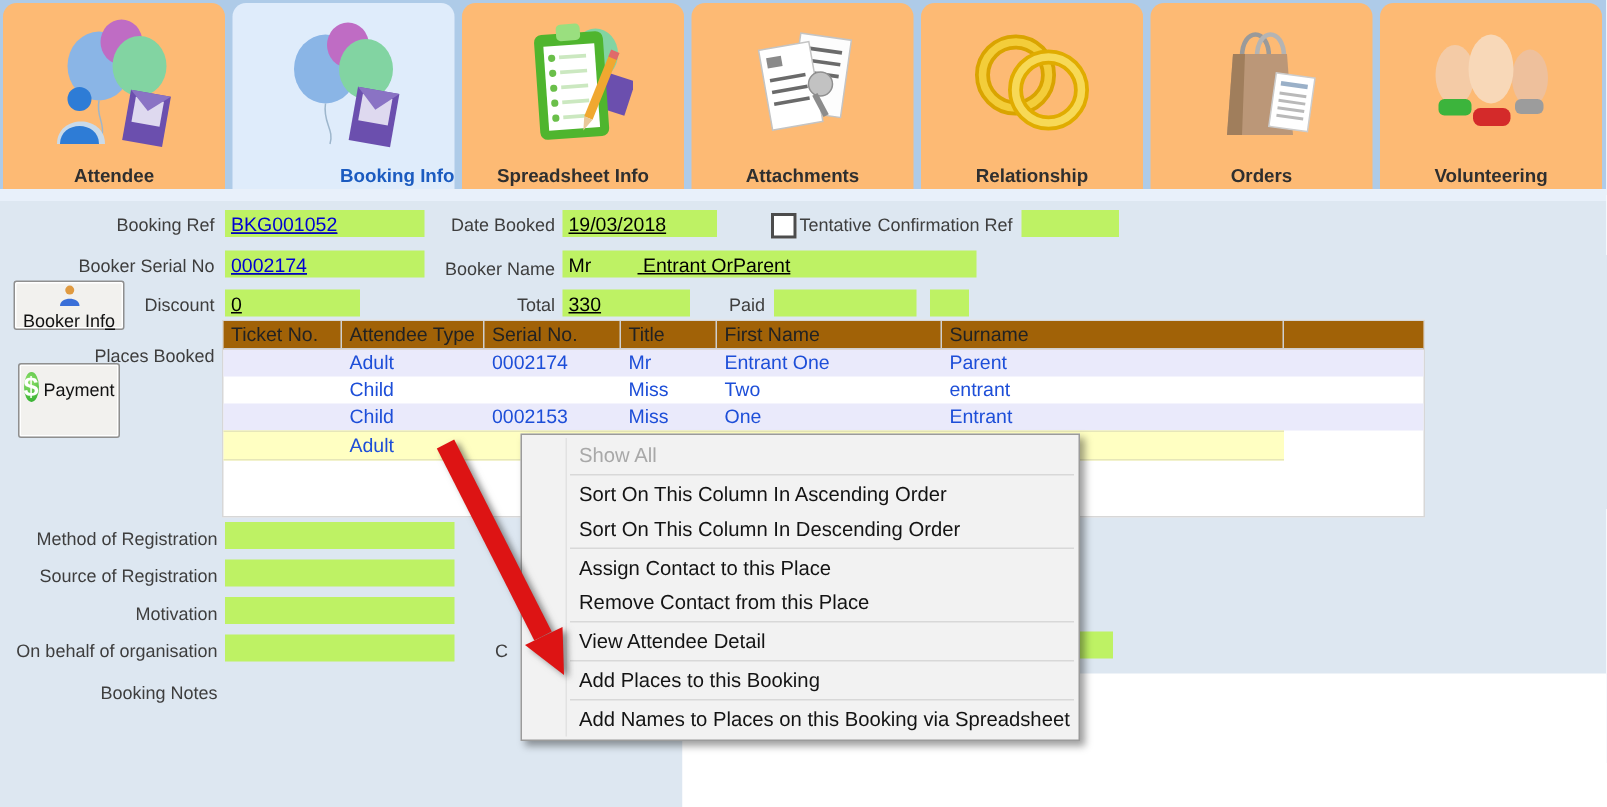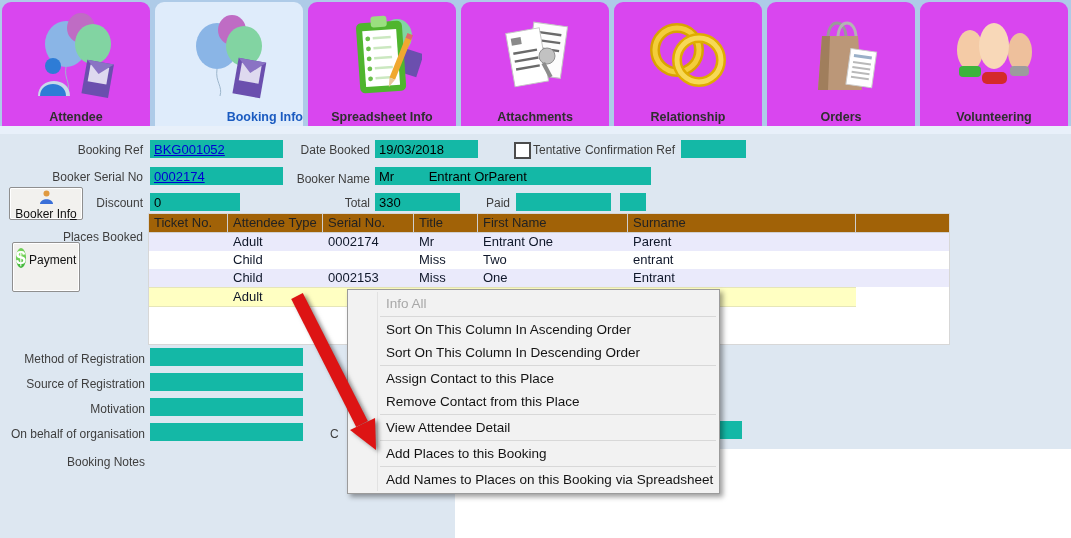--- a/index.html
+++ b/index.html
@@ -1,54 +1,54 @@
 <!DOCTYPE html>
 <html><head>
 <meta charset="utf-8">
 <style>
   html,body{margin:0;padding:0;background:#fff;}
   #app{position:relative;width:1071px;height:538px;overflow:hidden;
        font-family:"Liberation Sans",sans-serif;background:#fff;}
 
   
   .tabbar{position:absolute;left:0;top:0;width:1071px;height:130px;background:#aecbe8;}
-  .tab{position:absolute;top:2px;width:148px;height:128px;background:#d946ef;
+  .tab{position:absolute;top:2px;width:148px;height:128px;background:#fdba74;
        border-radius:9px 9px 0 0;cursor:pointer;}
   .tab.selected{background:#dfecfb;}
   .tab .ticon{position:absolute;left:0;top:8px;width:148px;height:92px;
        display:flex;align-items:center;justify-content:center;}
   .tab .tlabel{position:absolute;left:0;bottom:6px;width:148px;text-align:center;
        font-size:12.5px;font-weight:bold;color:#2f2f2f;}
   .tab.selected .tlabel{color:#1b5bc0;text-align:right;}
   .tabstrip-bottom{position:absolute;left:0;top:126px;width:1071px;height:8px;background:#e8f0fa;}
 
   
   .form-bg{position:absolute;left:0;top:134px;width:1071px;height:316px;background:#dde7f1;}
   .form-bg-left{position:absolute;left:0;top:450px;width:455px;height:88px;background:#dde7f1;}
   .notes-area{position:absolute;left:455px;top:449px;width:616px;height:89px;background:#ffffff;}
 
   .lbl{position:absolute;font-size:12px;color:#3e3e3e;white-space:nowrap;text-align:right;}
-  .fld{position:absolute;height:18px;background:#14b8a6;font-size:13px;color:#000;
-       padding:2px 4px 0 4px;box-sizing:border-box;white-space:nowrap;overflow:hidden;}
+  .fld{position:absolute;height:18px;background:#bef264;font-size:13px;color:#000;
+       padding:2px 4px 0 4px;box-sizing:border-box;white-space:nowrap;overflow:hidden;text-decoration:underline;}
   .link{color:#0000d2;text-decoration:underline;}
   .chk{position:absolute;width:13px;height:13px;background:#fff;border:2px solid #4c4c4c;}
 
   
   .btn{position:absolute;background:#f2f1ee;border:1px solid #8f8f8f;border-radius:2px;
        box-shadow:inset 0 0 0 1px #ffffff;text-align:center;font-size:12px;color:#111;
        cursor:pointer;box-sizing:border-box;}
   .btn .bico{display:block;margin:2px auto 0 auto;}
   .pay-circle{width:30px;height:30px;border-radius:50%;margin:2px auto 0 auto;
        background:radial-gradient(circle at 35% 30%,#8fe06a,#2fae2f);
        color:#fff;font-weight:bold;font-size:18px;line-height:30px;}
 
   
   .tablebox{position:absolute;left:148px;top:213px;width:802px;height:132px;background:#fff;
        border:1px solid #d7d7d7;box-sizing:border-box;}
-  .trow{display:flex;height:18px;line-height:18px;font-size:13px;color:#0f172a;}
+  .trow{display:flex;height:18px;line-height:18px;font-size:13px;color:#1d4ed8;}
   .thead{background:#a16207;color:#222;border-bottom:1px solid #cfcfcf;}
   .thead .tc{border-right:1px solid #cfcfcf;}
   .tc{padding:0 0 0 5px;box-sizing:border-box;overflow:hidden;white-space:nowrap;}
   .c0{width:79px}.c1{width:95px}.c2{width:91px}.c3{width:64px}.c4{width:150px}.c5{width:228px}
   .zebra{background:#eaeafb;}
   .hl{background:#ffffc2;border-top:1px solid #e6e6b8;border-bottom:1px solid #e6e6b8;}
 
   
   .menu{position:absolute;left:347px;top:289px;width:373px;background:#f2f2f2;
        border:1px solid #9b9b9b;box-shadow:3px 3px 5px rgba(0,0,0,.38);
@@ -307,21 +307,21 @@
   <div class="fld" style="left:150px;top:398px;width:153px"><span></span></div>
 
   <span class="lbl" style="left:0;top:427px;width:145px">On behalf of organisation</span>
   <div class="fld" style="left:150px;top:423px;width:153px"><span></span></div>
   <span class="lbl" style="left:330px;top:427px;text-align:left">C</span>
   <div class="fld" style="left:560px;top:421px;width:182px;z-index:1"></div>
 
   <span class="lbl" style="left:0;top:455px;width:145px">Booking Notes</span>
 
   <div class="menu">
-    <div class="mi disabled">Info All</div>
+    <div class="mi disabled">Show All</div>
     <div class="msep"></div>
     <div class="mi">Sort On This Column In Ascending Order</div>
     <div class="mi">Sort On This Column In Descending Order</div>
     <div class="msep"></div>
     <div class="mi">Assign Contact to this Place</div>
     <div class="mi">Remove Contact from this Place</div>
     <div class="msep"></div>
     <div class="mi">View Attendee Detail</div>
     <div class="msep"></div>
     <div class="mi">Add Places to this Booking</div>

